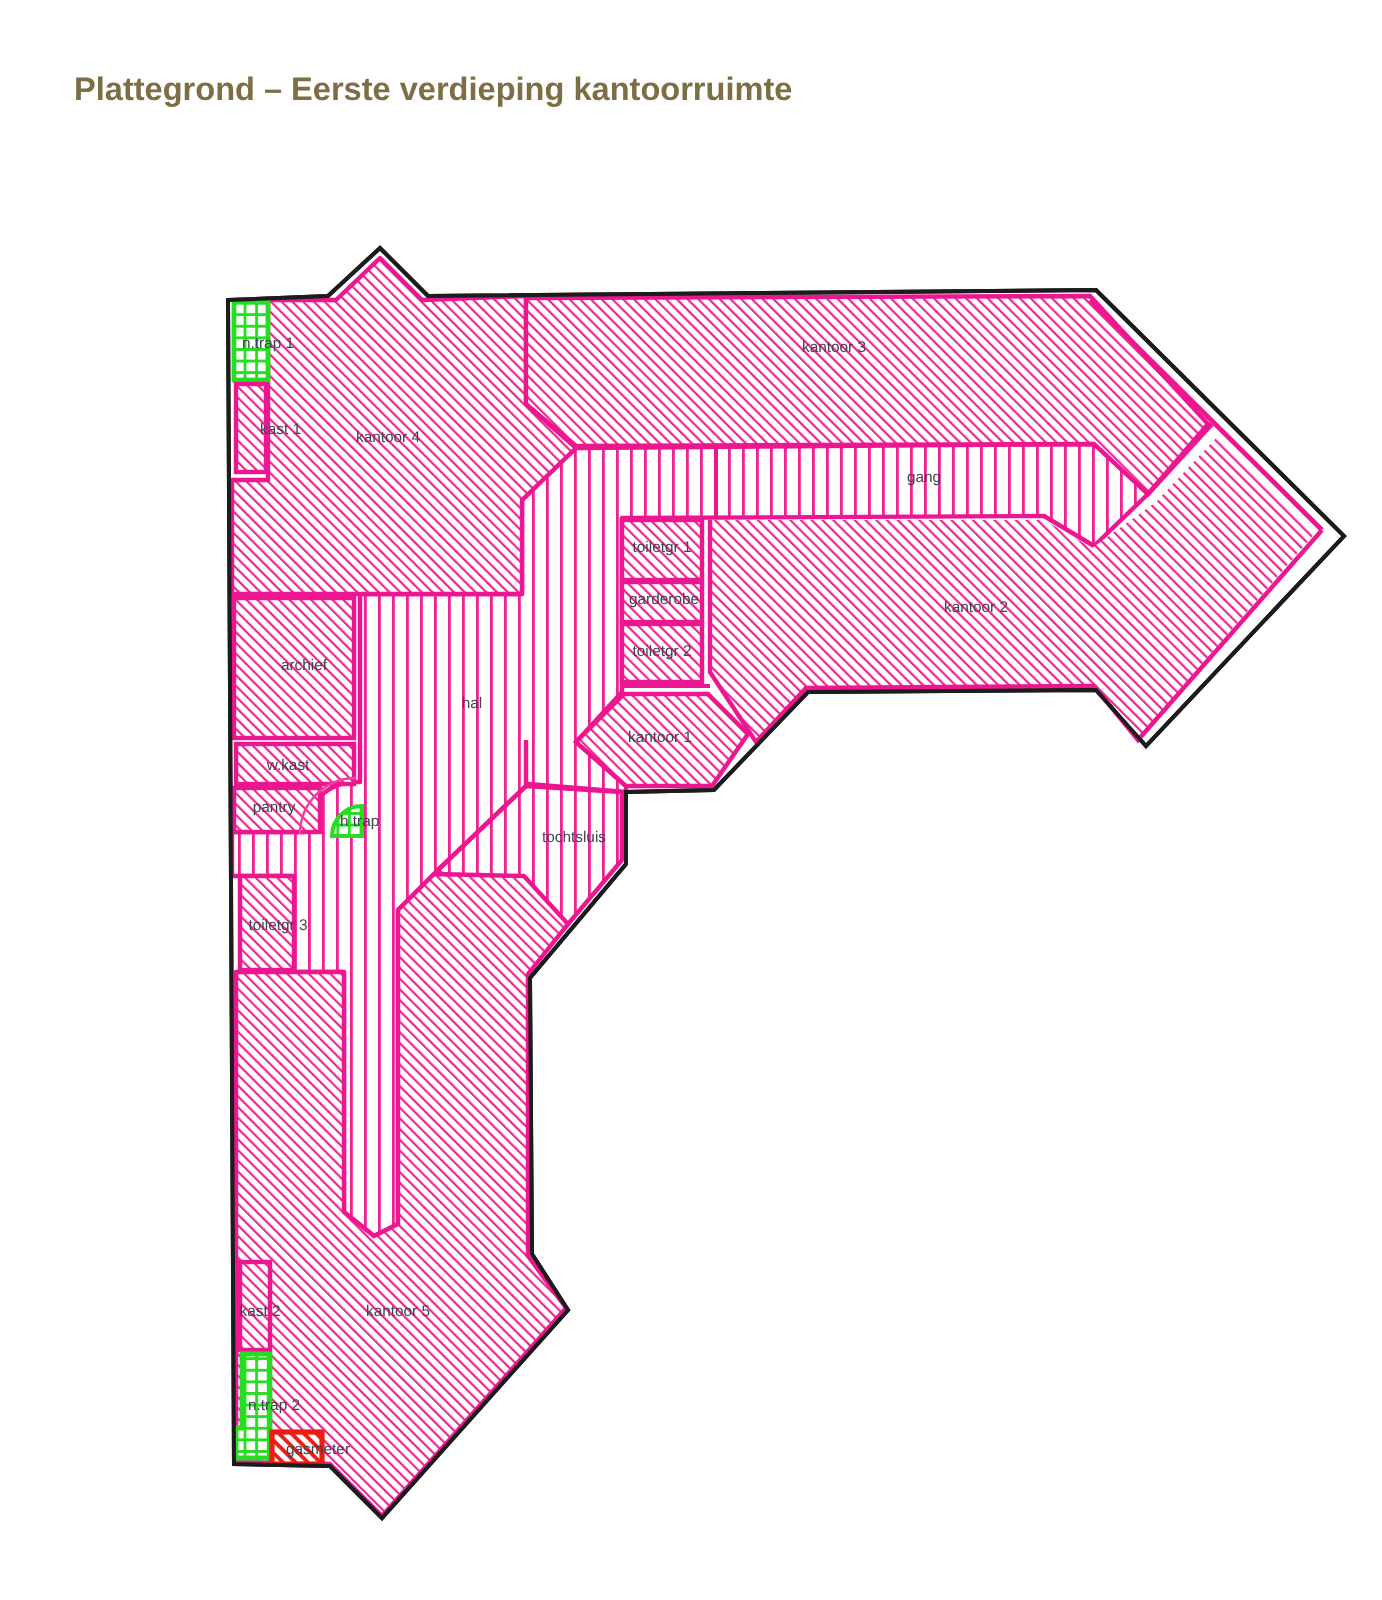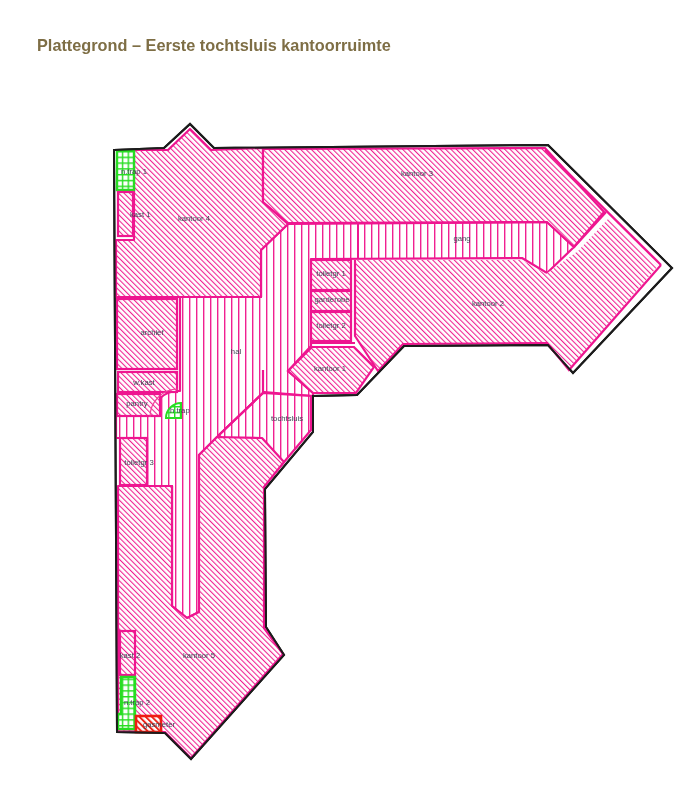--- a/index.html
+++ b/index.html
@@ -5,21 +5,21 @@
   html,body{margin:0;padding:0;background:#ffffff;}
   .page{width:691px;height:800px;position:relative;font-family:"Liberation Sans",sans-serif;}
   h1{position:absolute;left:37px;top:36px;margin:0;font-size:16.3px;font-weight:bold;color:#7e6e45;letter-spacing:0px;}
   svg{position:absolute;left:0;top:0;}
   text{font-family:"Liberation Sans",sans-serif;fill:#3f4453;font-size:7.7px;}
 </style>
 </head>
 <body>
 <div class="page">
 
-<h1>Plattegrond – Eerste tochtsluis kantoorruimte</h1>
+<h1>Plattegrond – Eerste verdieping kantoorruimte</h1>
 <svg width="691" height="800" viewBox="0 0 691 800">
 <defs>
   <pattern id="hd" width="3.8" height="3.8" patternUnits="userSpaceOnUse" patternTransform="rotate(-45)">
     <rect width="3.8" height="3.8" fill="#ffffff"></rect>
     <line x1="0.5" y1="0" x2="0.5" y2="3.8" stroke="#f02191" stroke-width="1.15"></line>
   </pattern>
   <pattern id="hv" width="7" height="7" patternUnits="userSpaceOnUse">
     <rect width="7" height="7" fill="#ffffff"></rect>
     <line x1="0.7" y1="0" x2="0.7" y2="7" stroke="#f02191" stroke-width="1.4"></line>
   </pattern>

